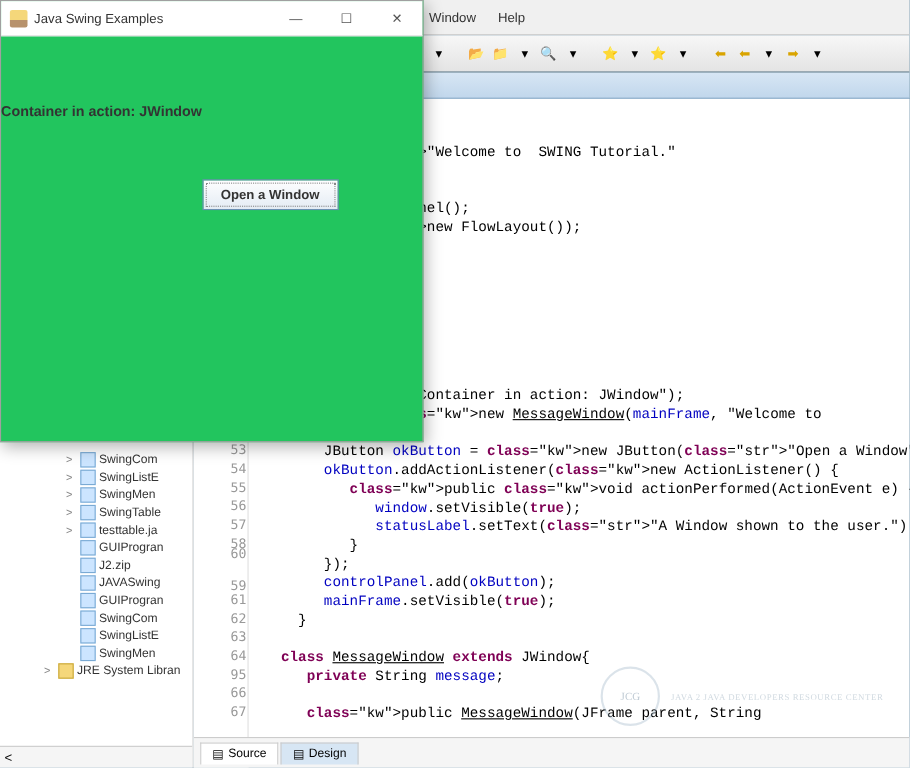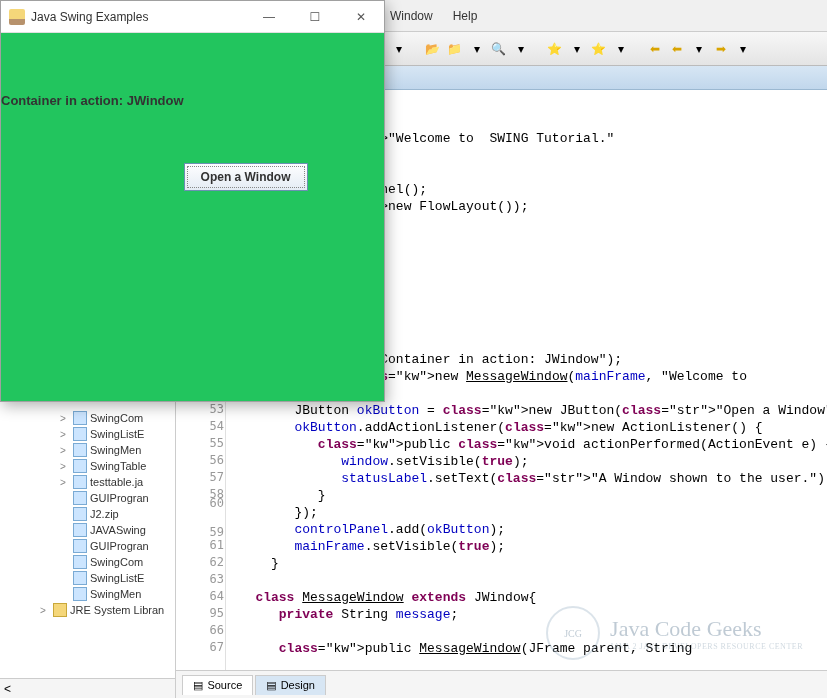--- a/index.html
+++ b/index.html
@@ -183,21 +183,20 @@
         <div class="ed-tab active">
             <span>▤</span>
             <span>Design</span>
           </div>
       </div>
       <div class="logo">
         <div class="logo-circle">
             <span>JCG</span>
           </div>
         <div>
-          <div class="logo-text">Java Code Geeks</div>
           <div class="logo-sub">JAVA 2 JAVA DEVELOPERS RESOURCE CENTER</div>
         </div>
       </div>
     </div>
   </div>
 </div>
 
 <div class="swing-window">
   <div class="sw-titlebar">
     <div class="sw-title-left">

